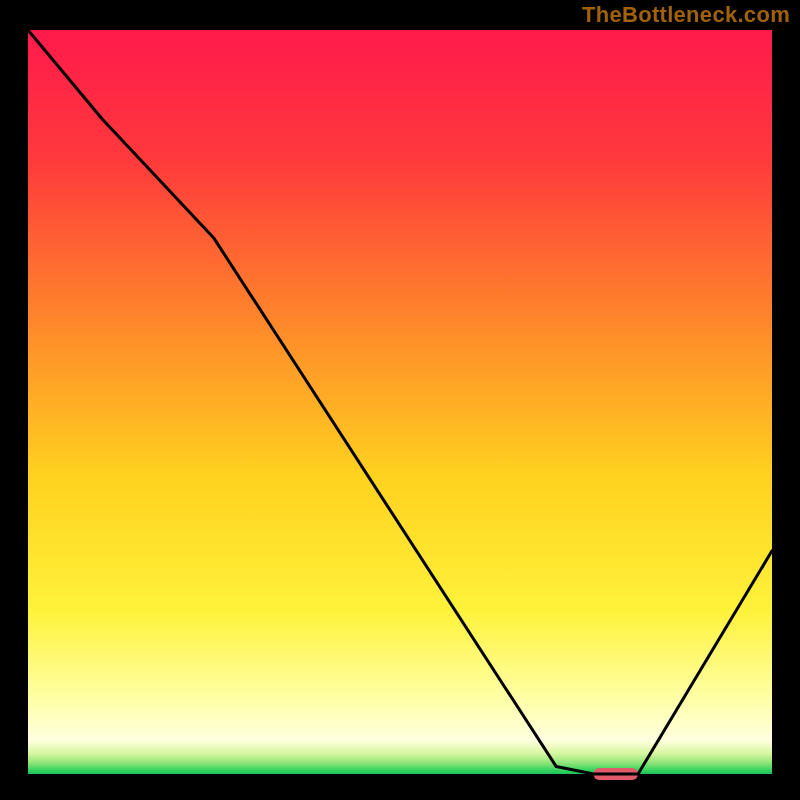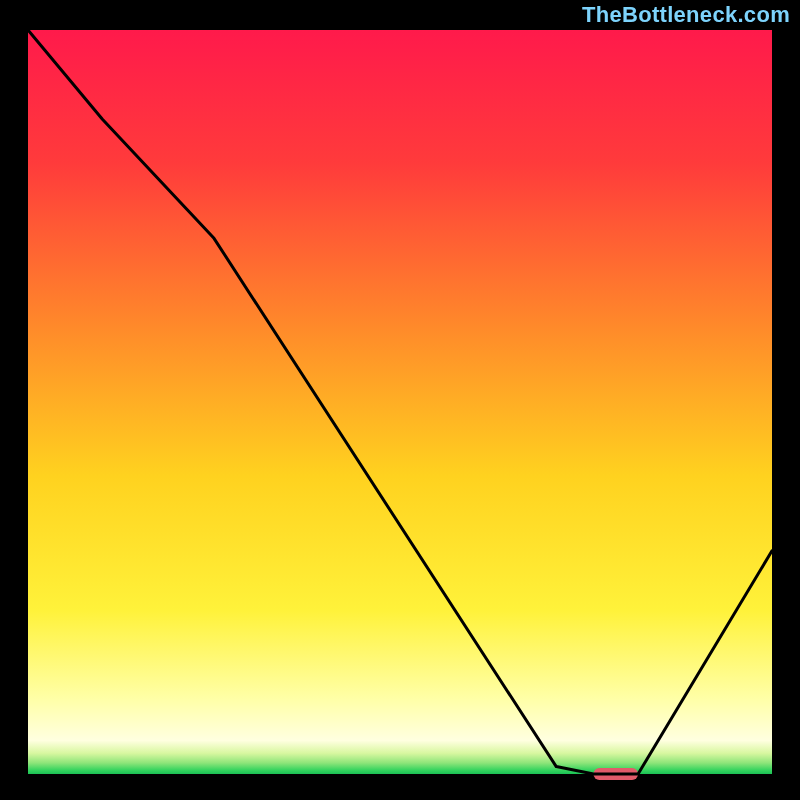--- a/index.html
+++ b/index.html
@@ -14,21 +14,21 @@
   .frame {
     position: relative;
     width: 800px;
     height: 800px;
     box-sizing: border-box;
   }
   .watermark {
     position: absolute;
     top: 2px;
     right: 10px;
-    color: #7dd3fc;
+    color: #a16207;
     font-size: 22px;
     font-weight: 600;
     letter-spacing: 0.3px;
     z-index: 10;
     user-select: none;
   }
   .plot {
     position: absolute;
     
     left: 10px;

